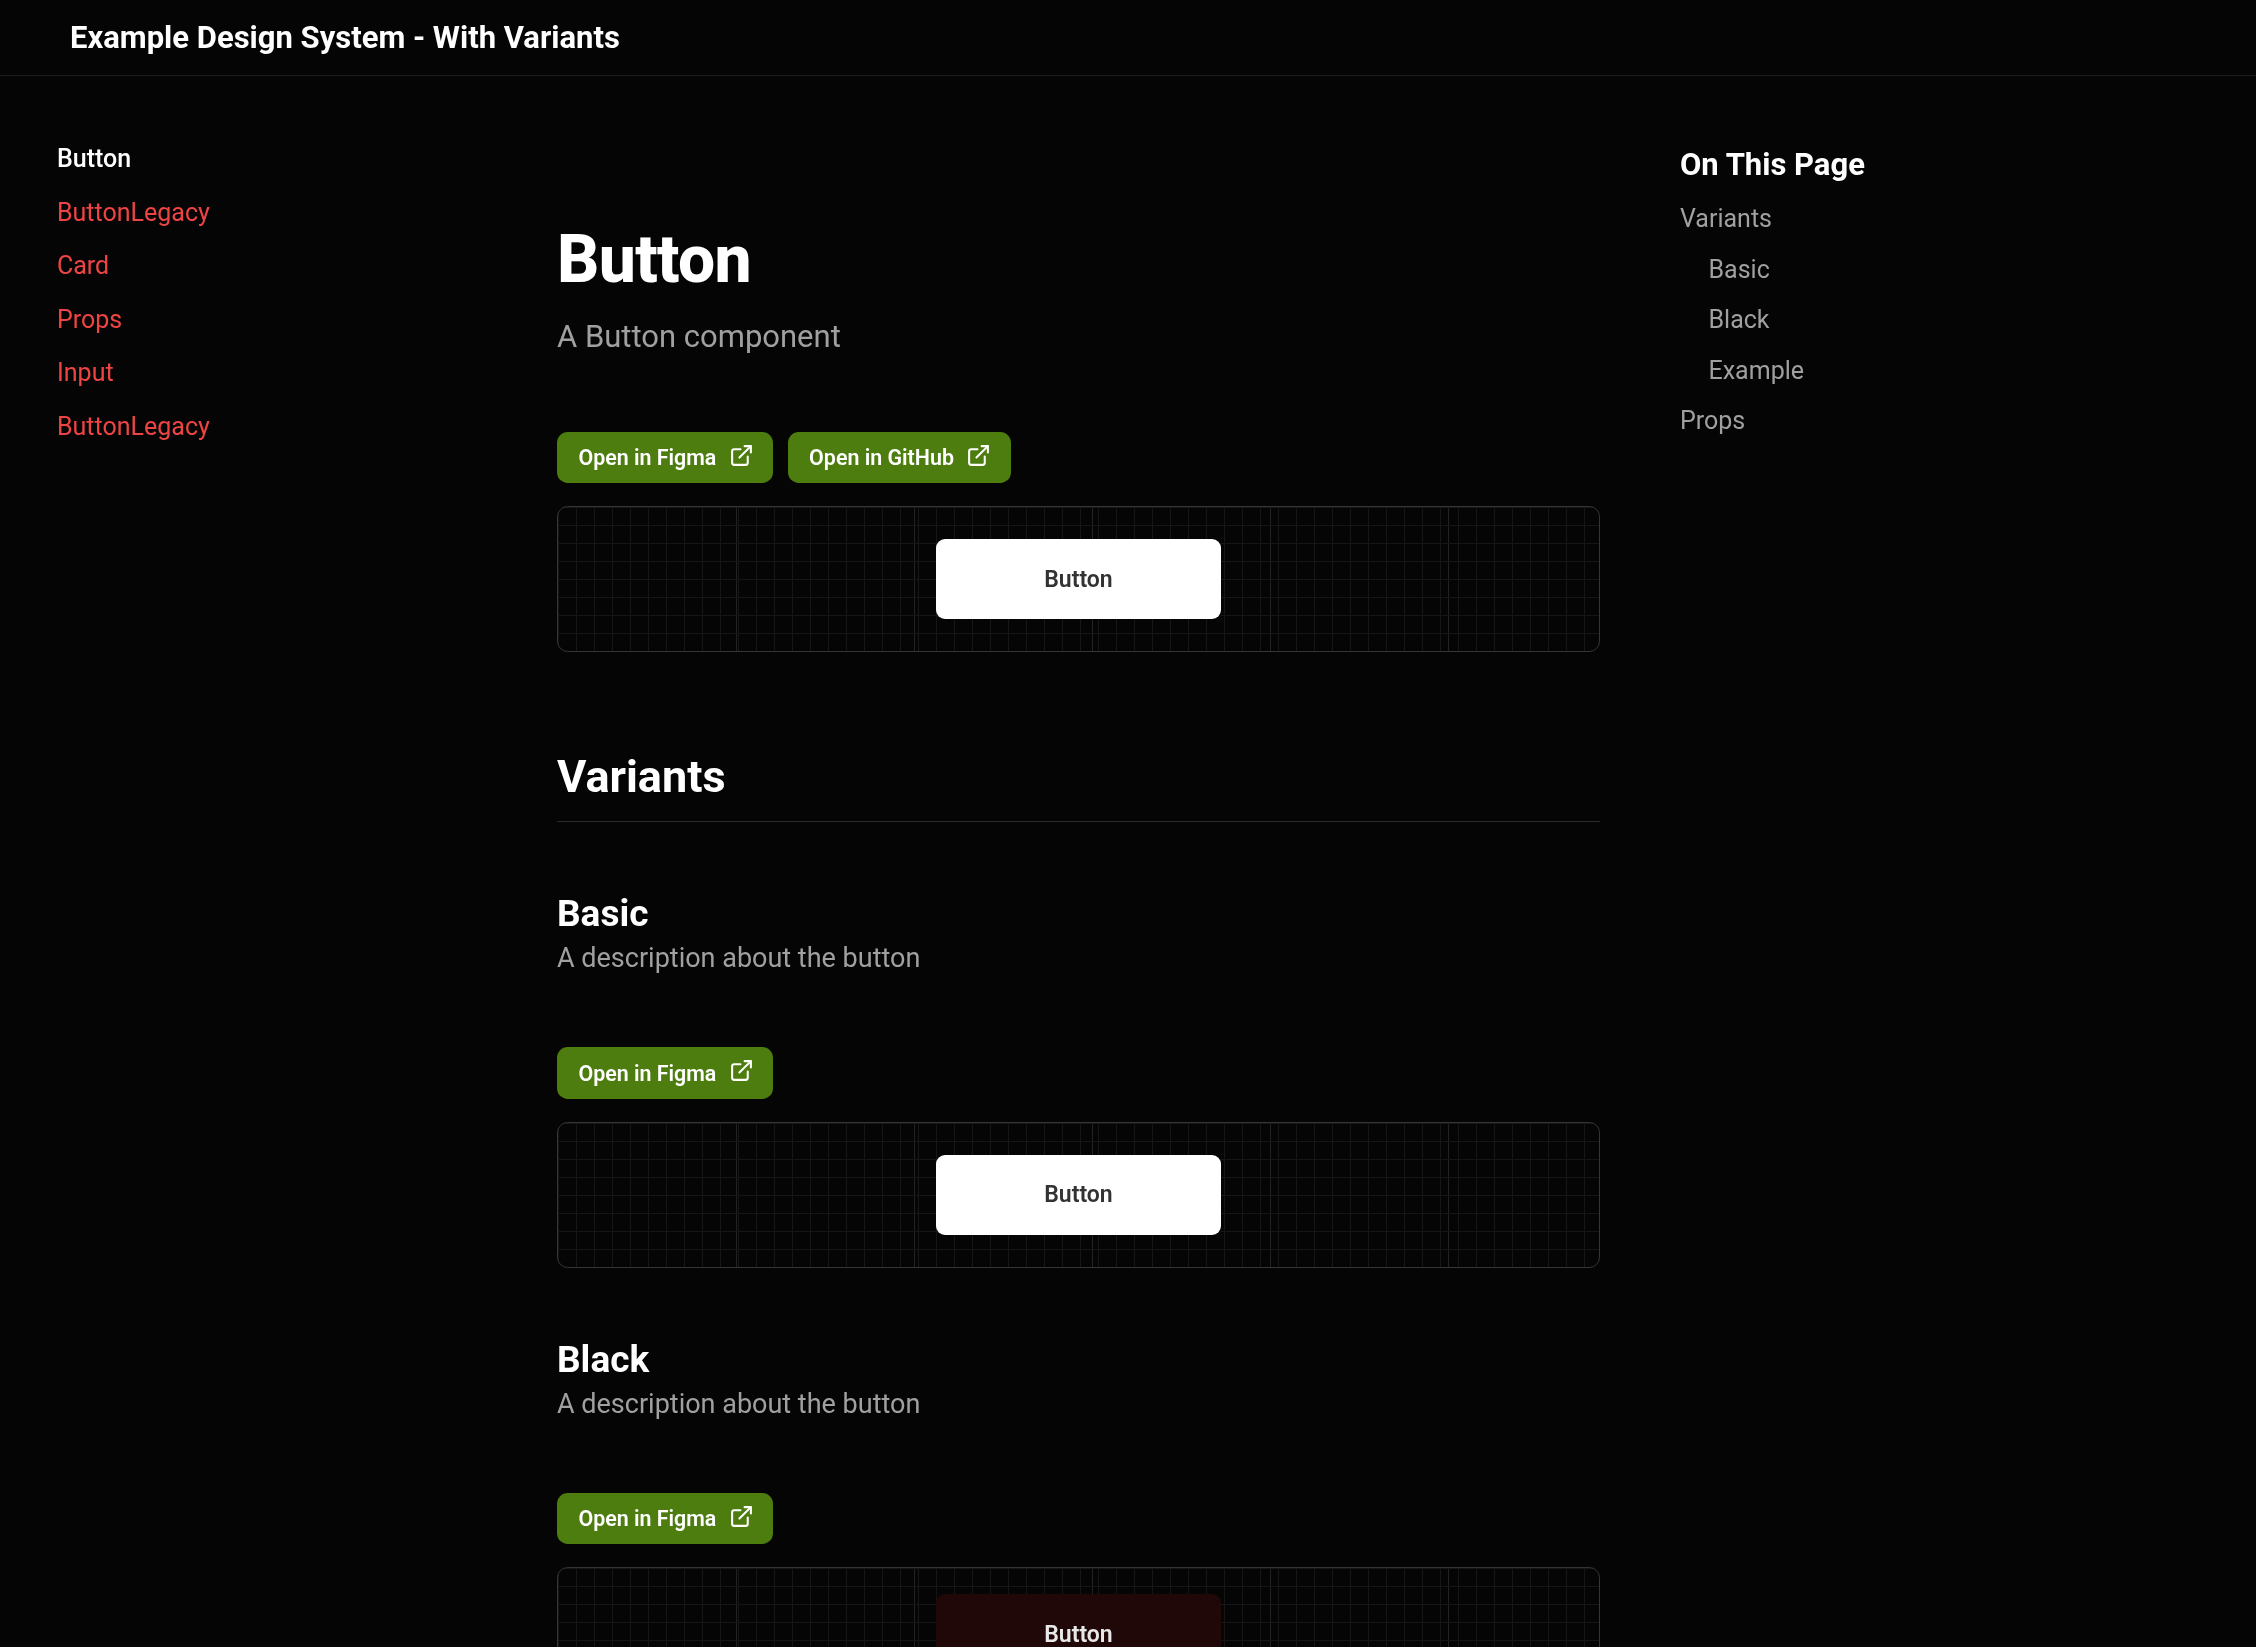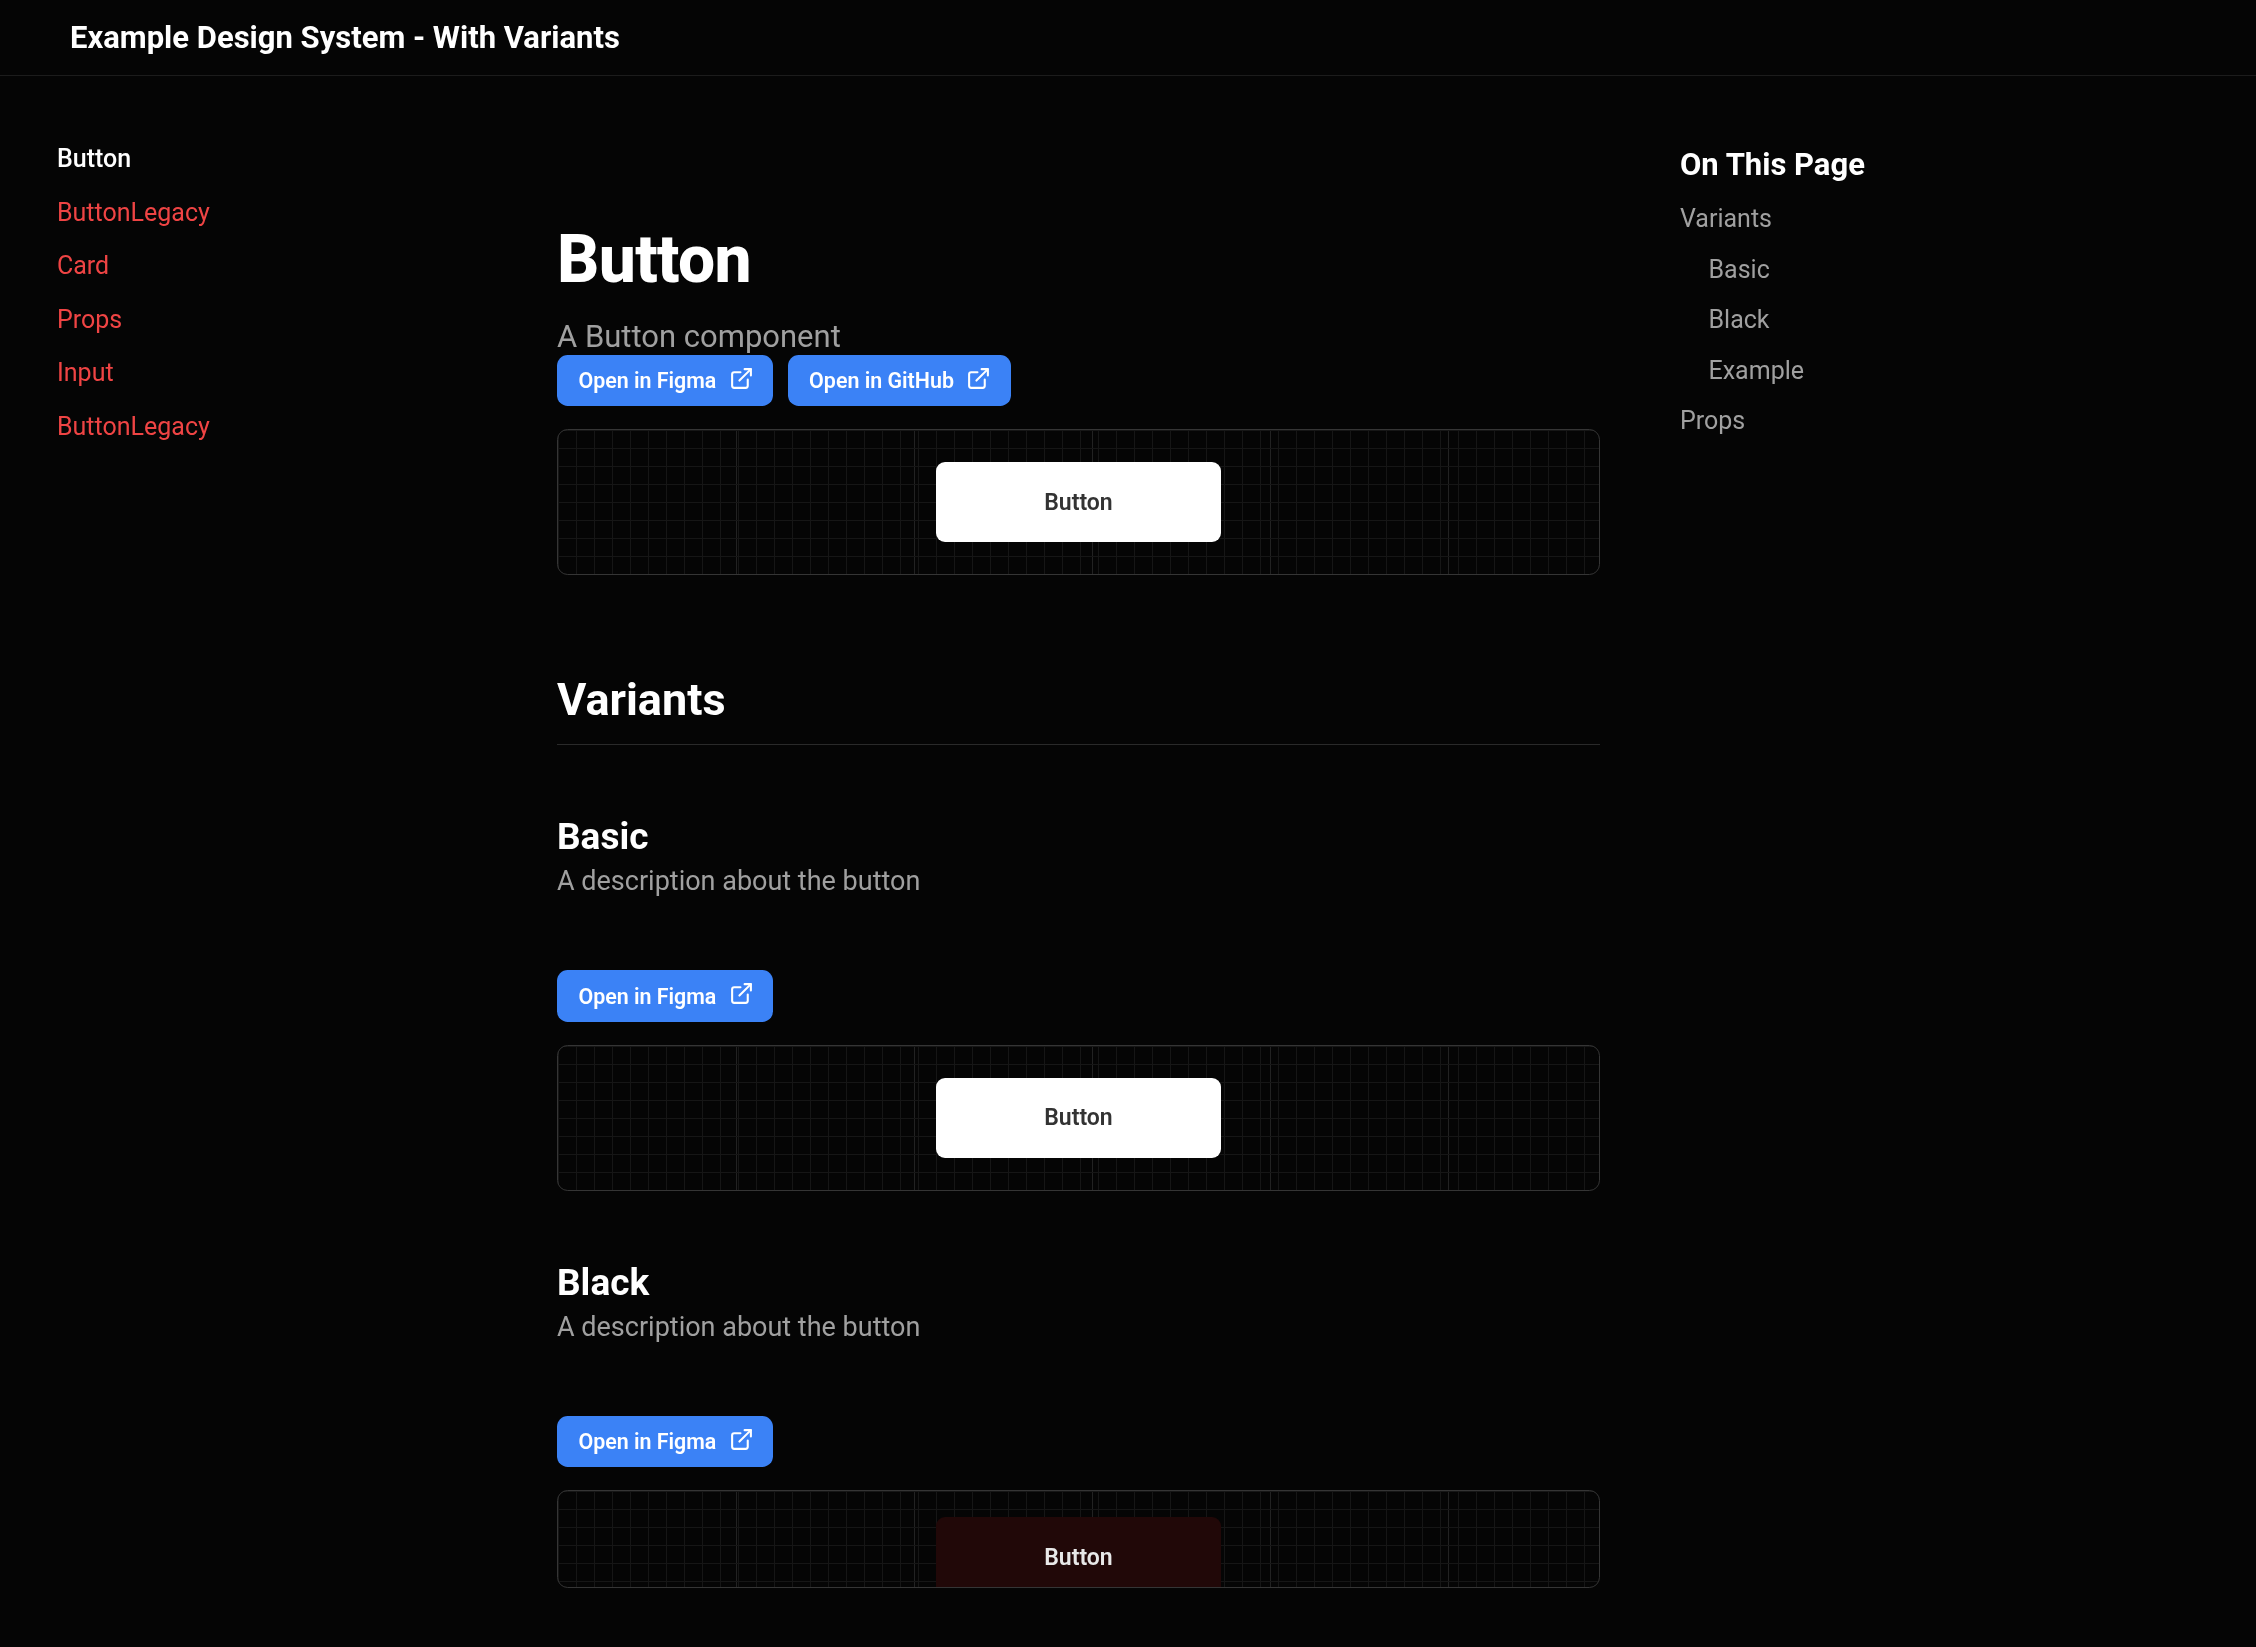--- a/index.html
+++ b/index.html
@@ -54,28 +54,29 @@
     font-weight: 800;
     letter-spacing: -0.01em;
     color: #fff;
     line-height: 1.0;
     margin-bottom: 25px;
   }
   .page-subtitle {
     font-size: 31px;
     font-weight: 400;
     color: #a0a0a0;
+    margin-bottom: 77px;
   }
   .pill-row {
     display: flex;
     gap: 14.3px;
     margin-bottom: 23px;
   }
   .pill {
-    background: #3b82f6;
+    background: #4d7c0f;
     border-radius: 10.7px;
     padding: 10.7px 19.6px 10.7px 21.4px;
     display: inline-flex;
     align-items: center;
     gap: 12.5px;
     color: #fff;
     font-size: 21.4px;
     font-weight: 600;
     cursor: pointer;
   }

